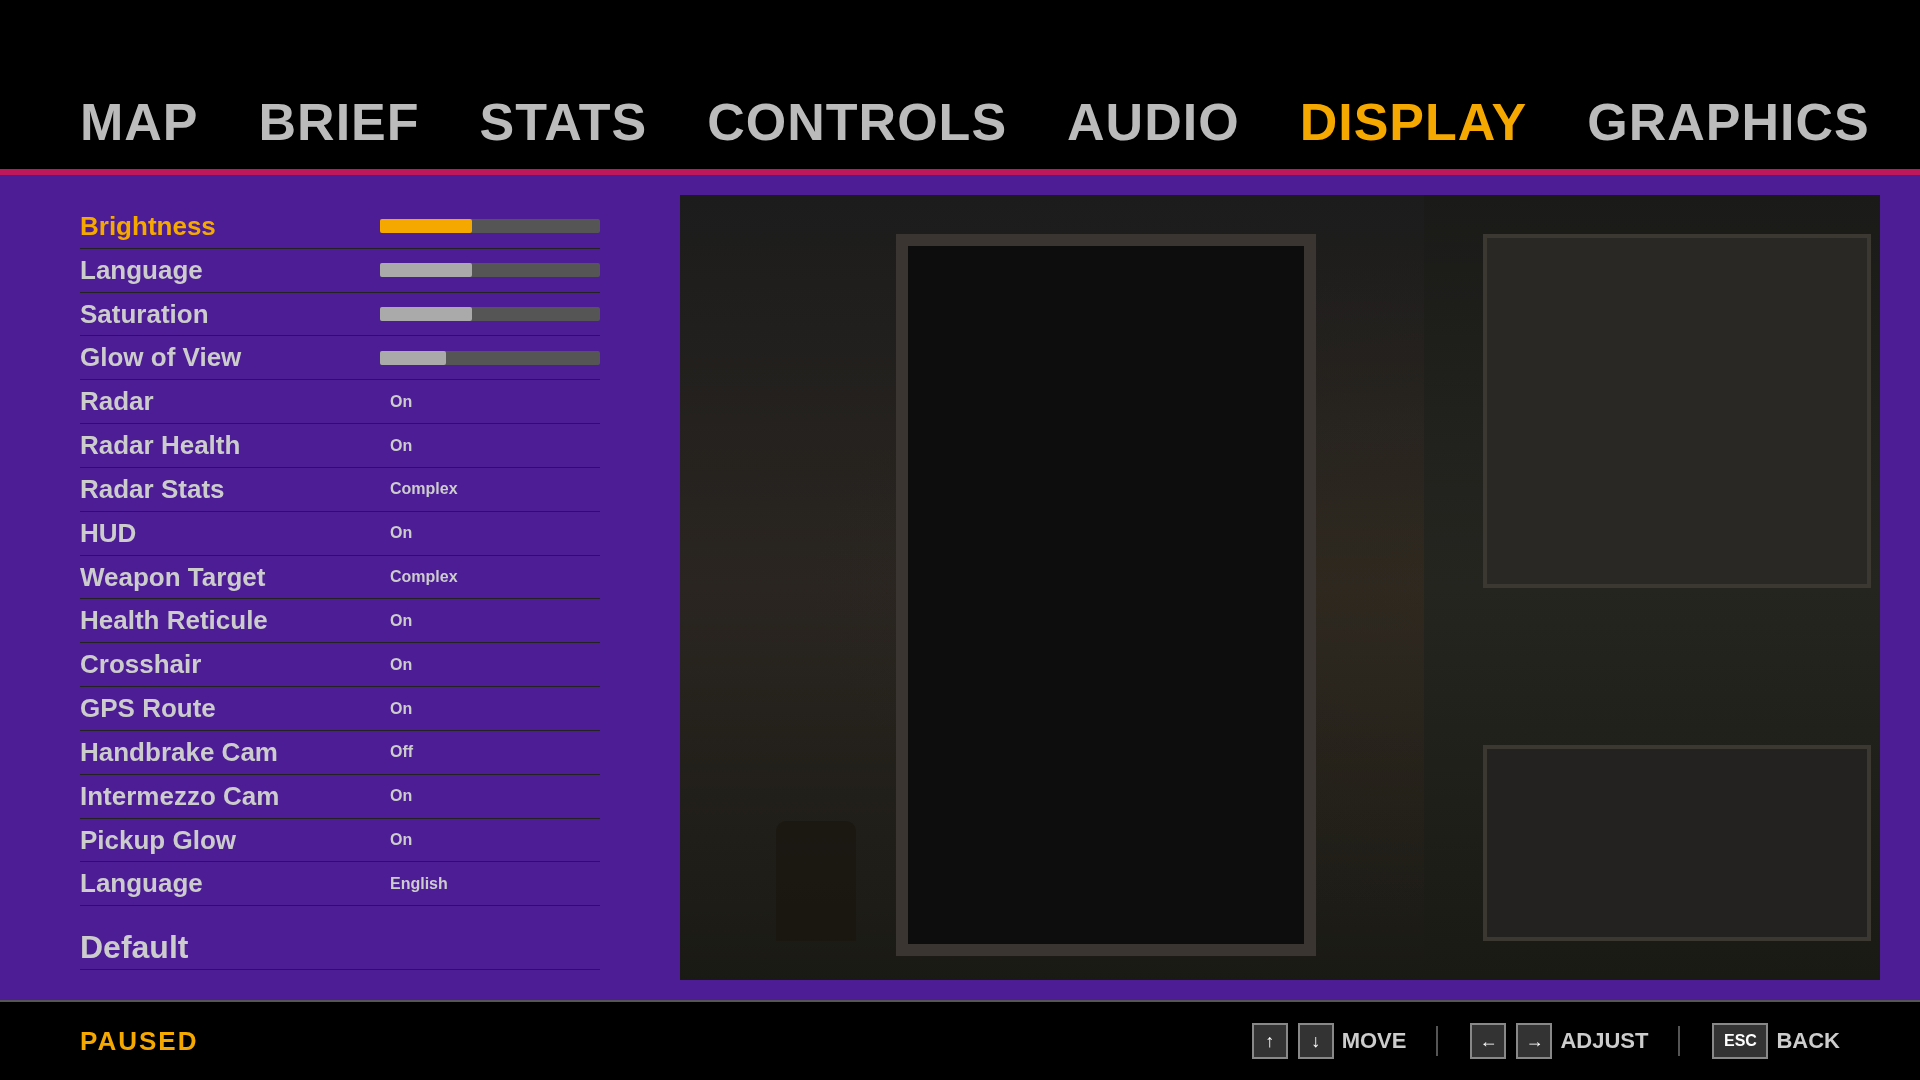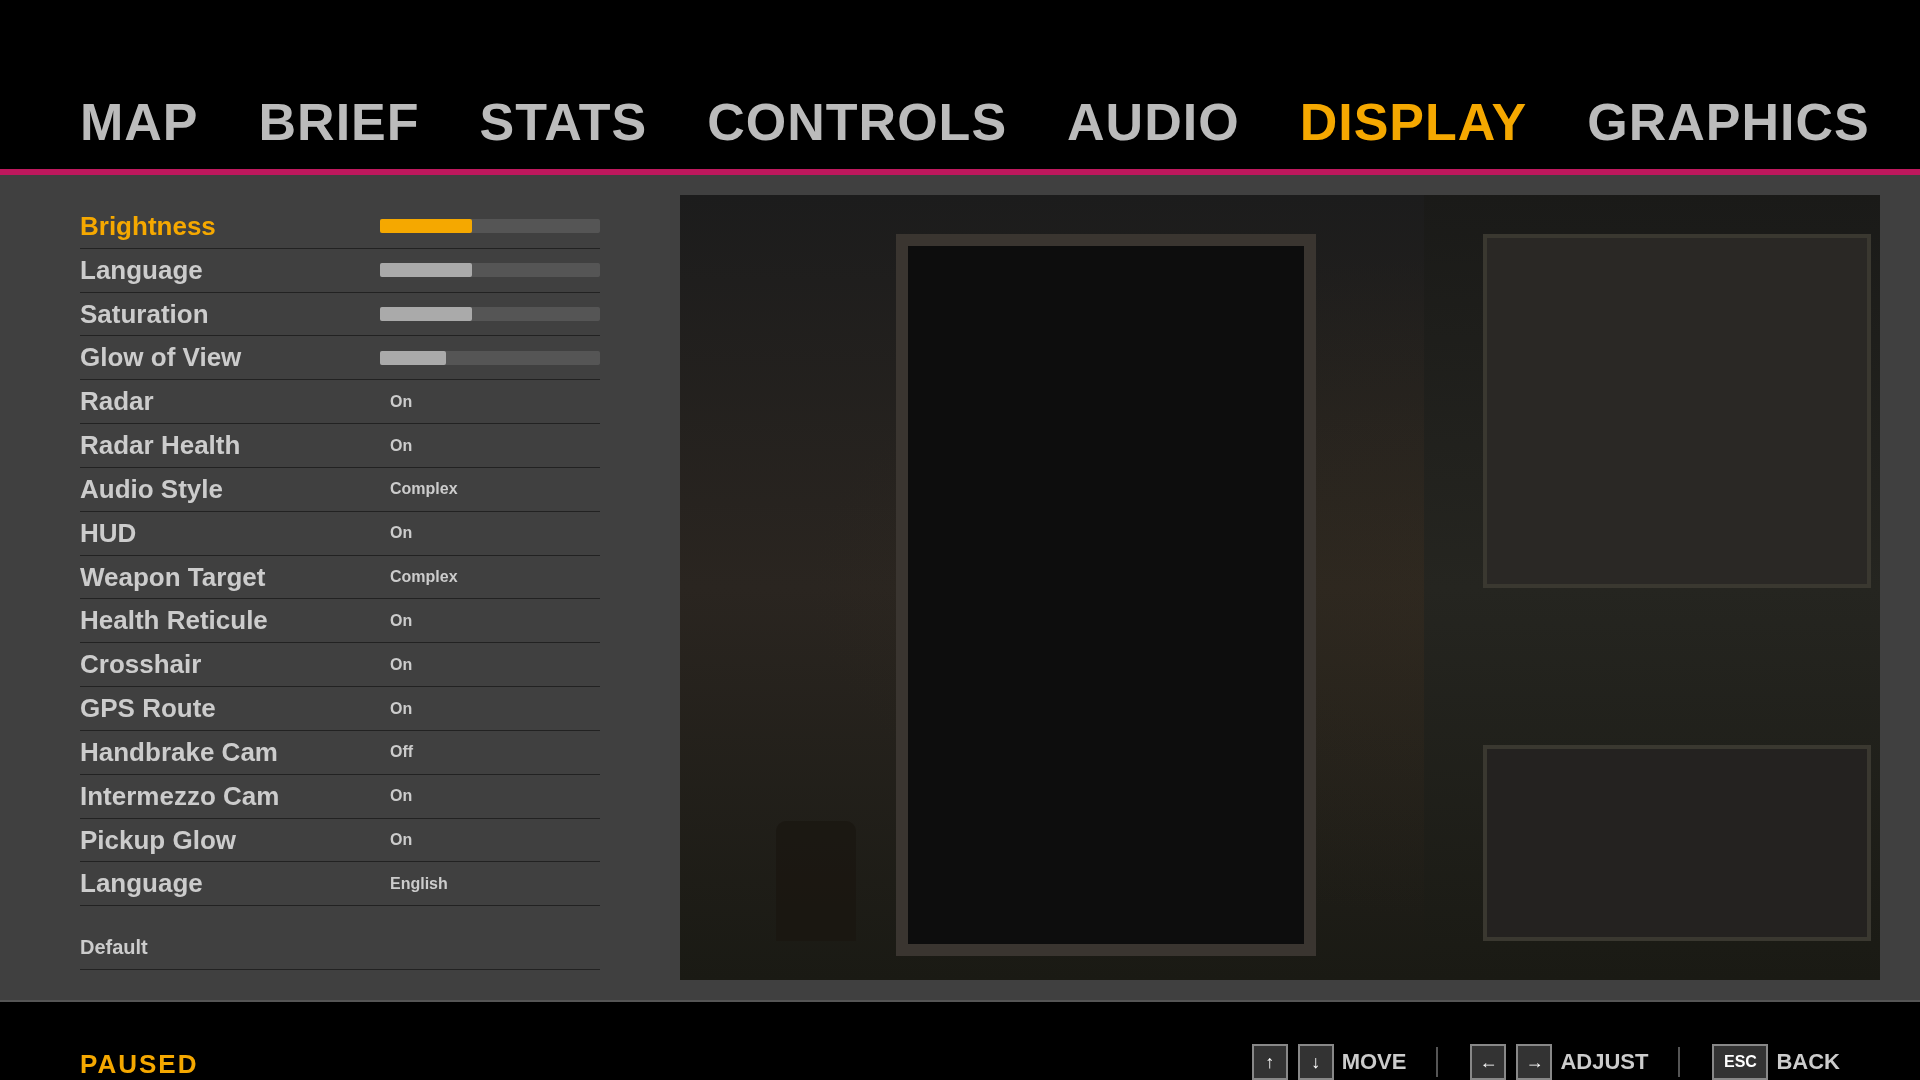--- a/index.html
+++ b/index.html
@@ -41,21 +41,21 @@
     }
 
     .nav-item.active {
       color: #f5a800;
     }
 
     
     .main-content {
       display: flex;
       height: calc(1080px - 75px - 100px - 80px);
-      background: #404040;
+      background: #4c1d95;
     }
 
     
     .settings-panel {
       width: 680px;
       padding: 30px 80px 30px 80px;
       display: flex;
       flex-direction: column;
       gap: 0;
     }
@@ -111,21 +111,21 @@
     .slider-fill.gray {
       background: #aaa;
     }
 
     
     .default-row {
       margin-top: 20px;
     }
 
     .default-label {
-      font-size: 20px;
+      font-size: 32px;
       font-weight: 700;
       color: #ccc;
       cursor: pointer;
     }
 
     
     .preview-area {
       flex: 1;
       margin: 20px 40px 20px 0;
       position: relative;
@@ -201,21 +201,21 @@
       border-radius: 10px 10px 0 0;
       opacity: 0.7;
     }
 
     
     .status-bar {
       height: 80px;
       background: #000;
       border-top: 2px solid #555;
       display: flex;
-      align-items: flex-end;
+      align-items: center;
       padding: 0 80px;
       justify-content: space-between;
     }
 
     .paused-label {
       font-size: 26px;
       font-weight: 900;
       color: #f5a800;
       letter-spacing: 2px;
     }
@@ -322,21 +322,21 @@
       <span class="setting-label">Radar</span>
       <span class="setting-value">On</span>
     </div>
 
     <div class="setting-row">
       <span class="setting-label">Radar Health</span>
       <span class="setting-value">On</span>
     </div>
 
     <div class="setting-row">
-      <span class="setting-label">Audio Style</span>
+      <span class="setting-label">Radar Stats</span>
       <span class="setting-value">Complex</span>
     </div>
 
     <div class="setting-row">
       <span class="setting-label">HUD</span>
       <span class="setting-value">On</span>
     </div>
 
     <div class="setting-row">
       <span class="setting-label">Weapon Target</span>

